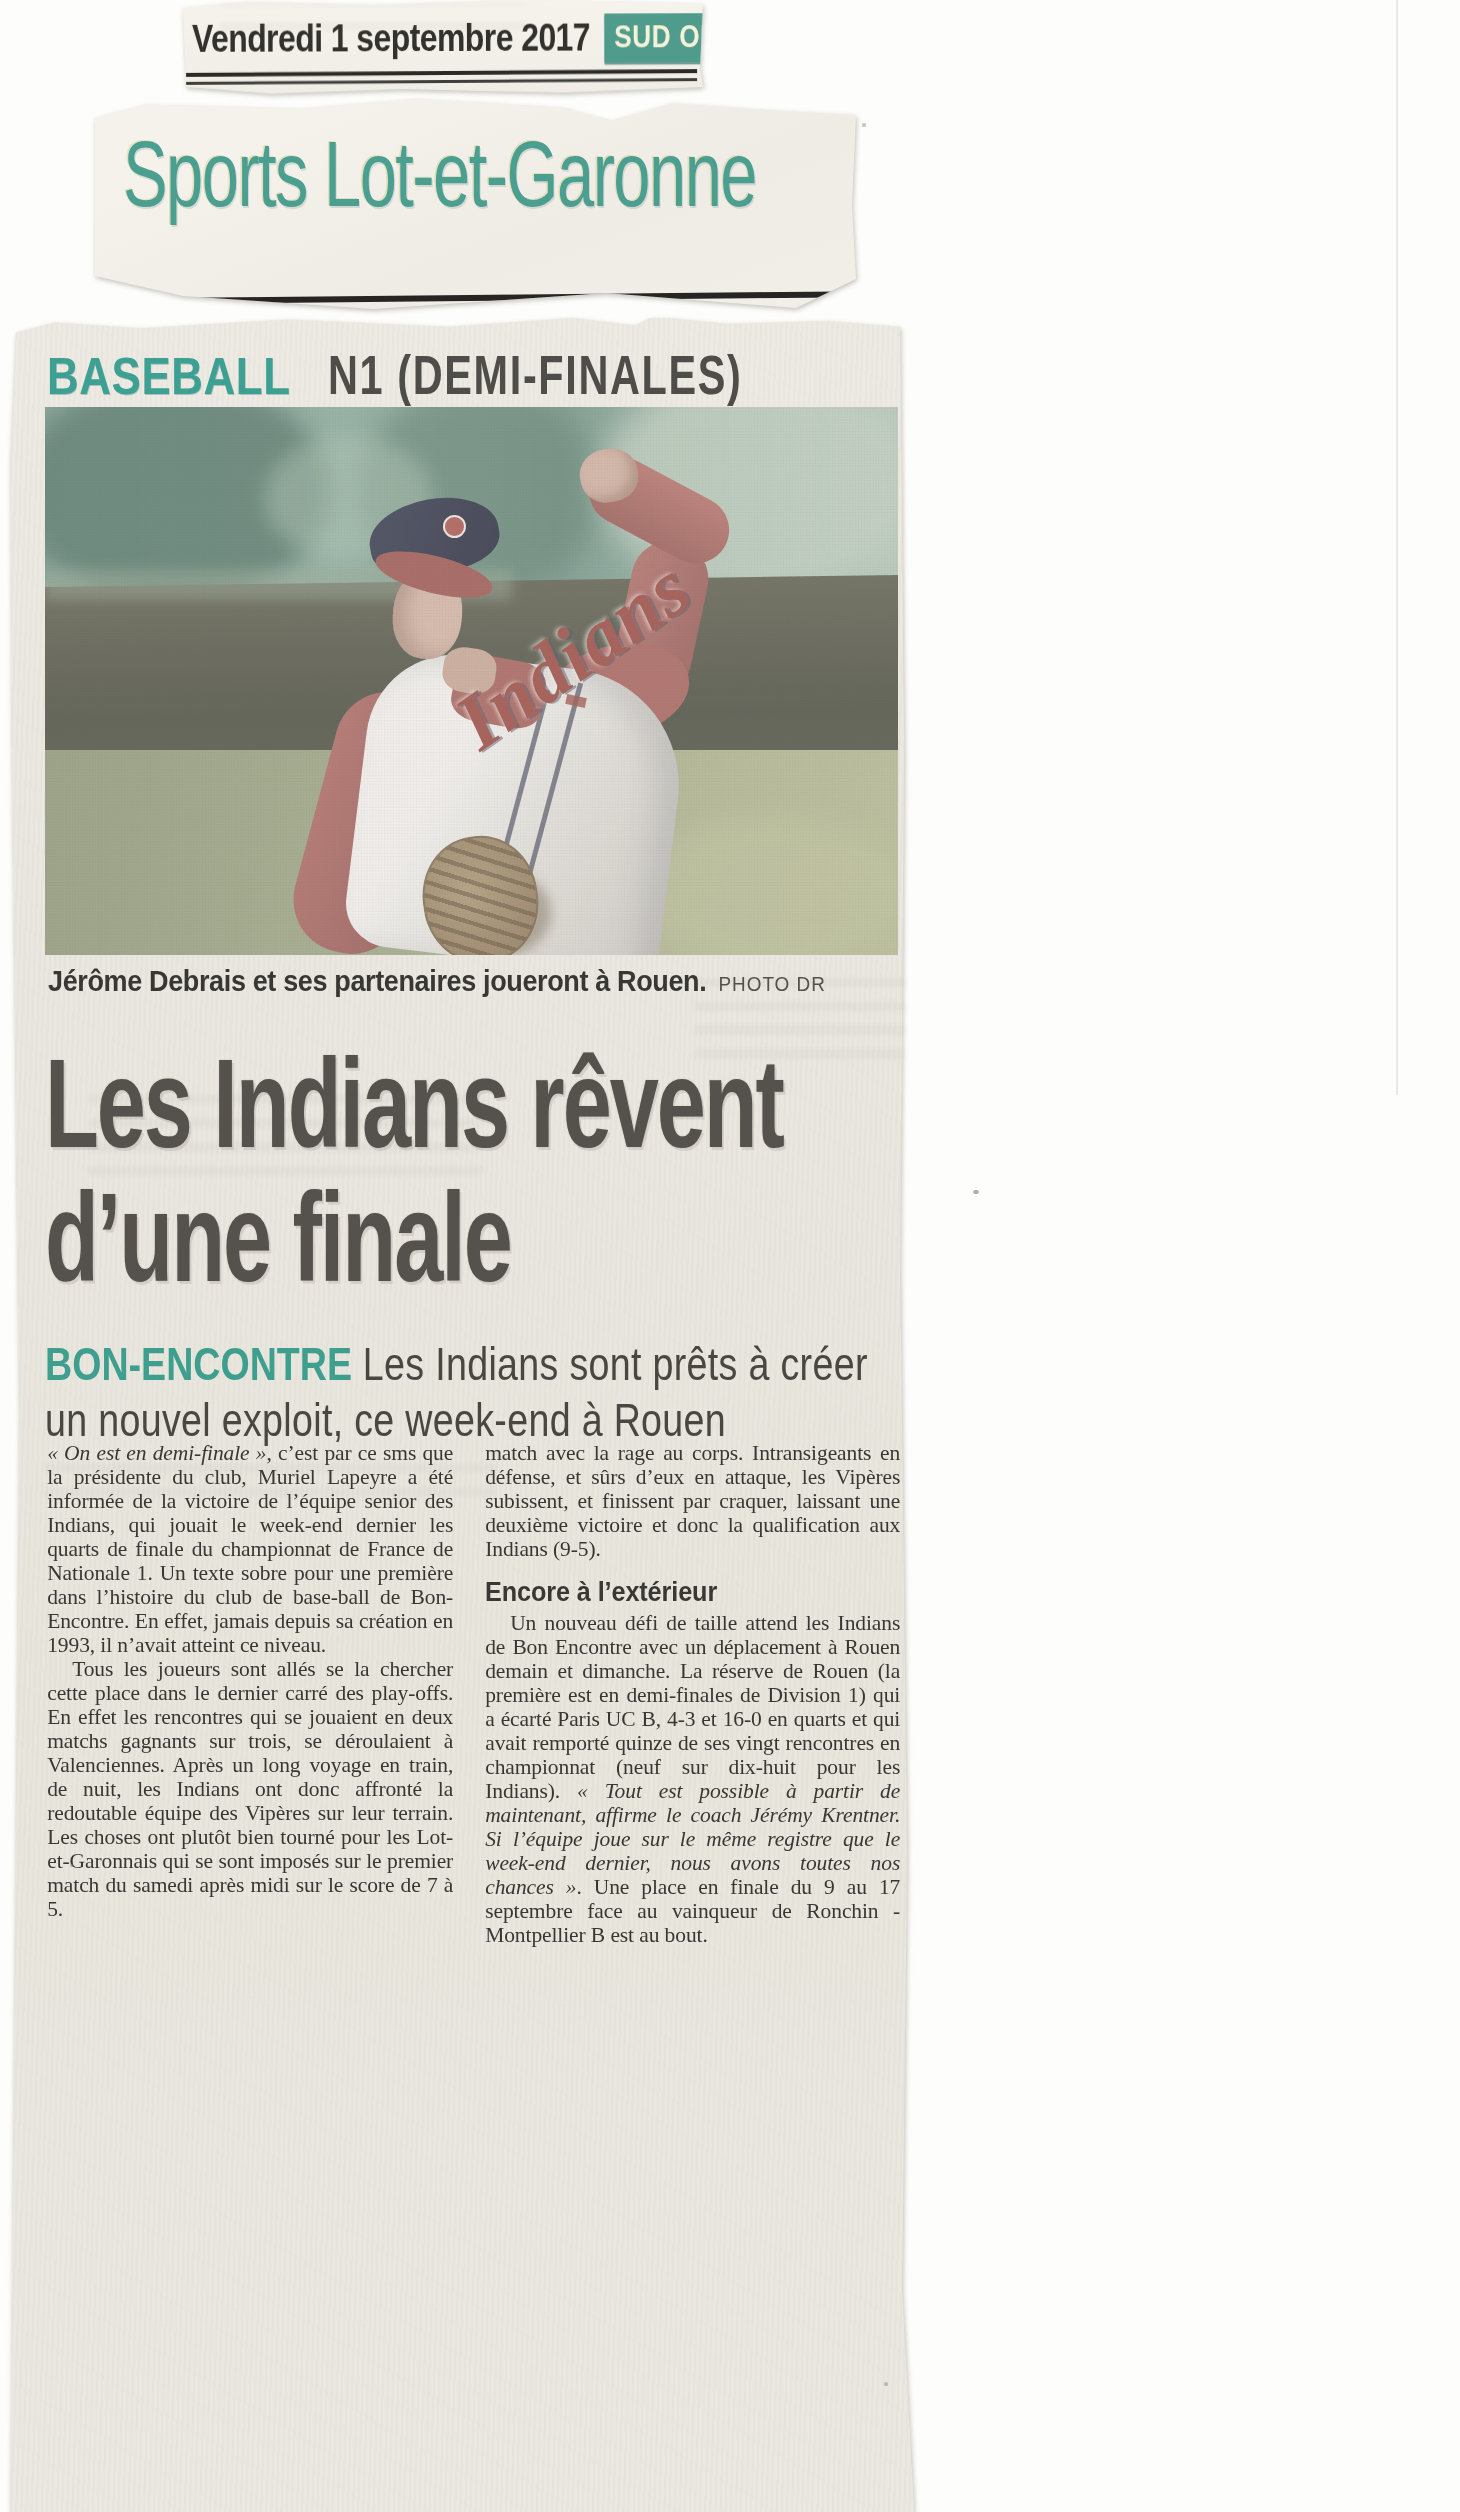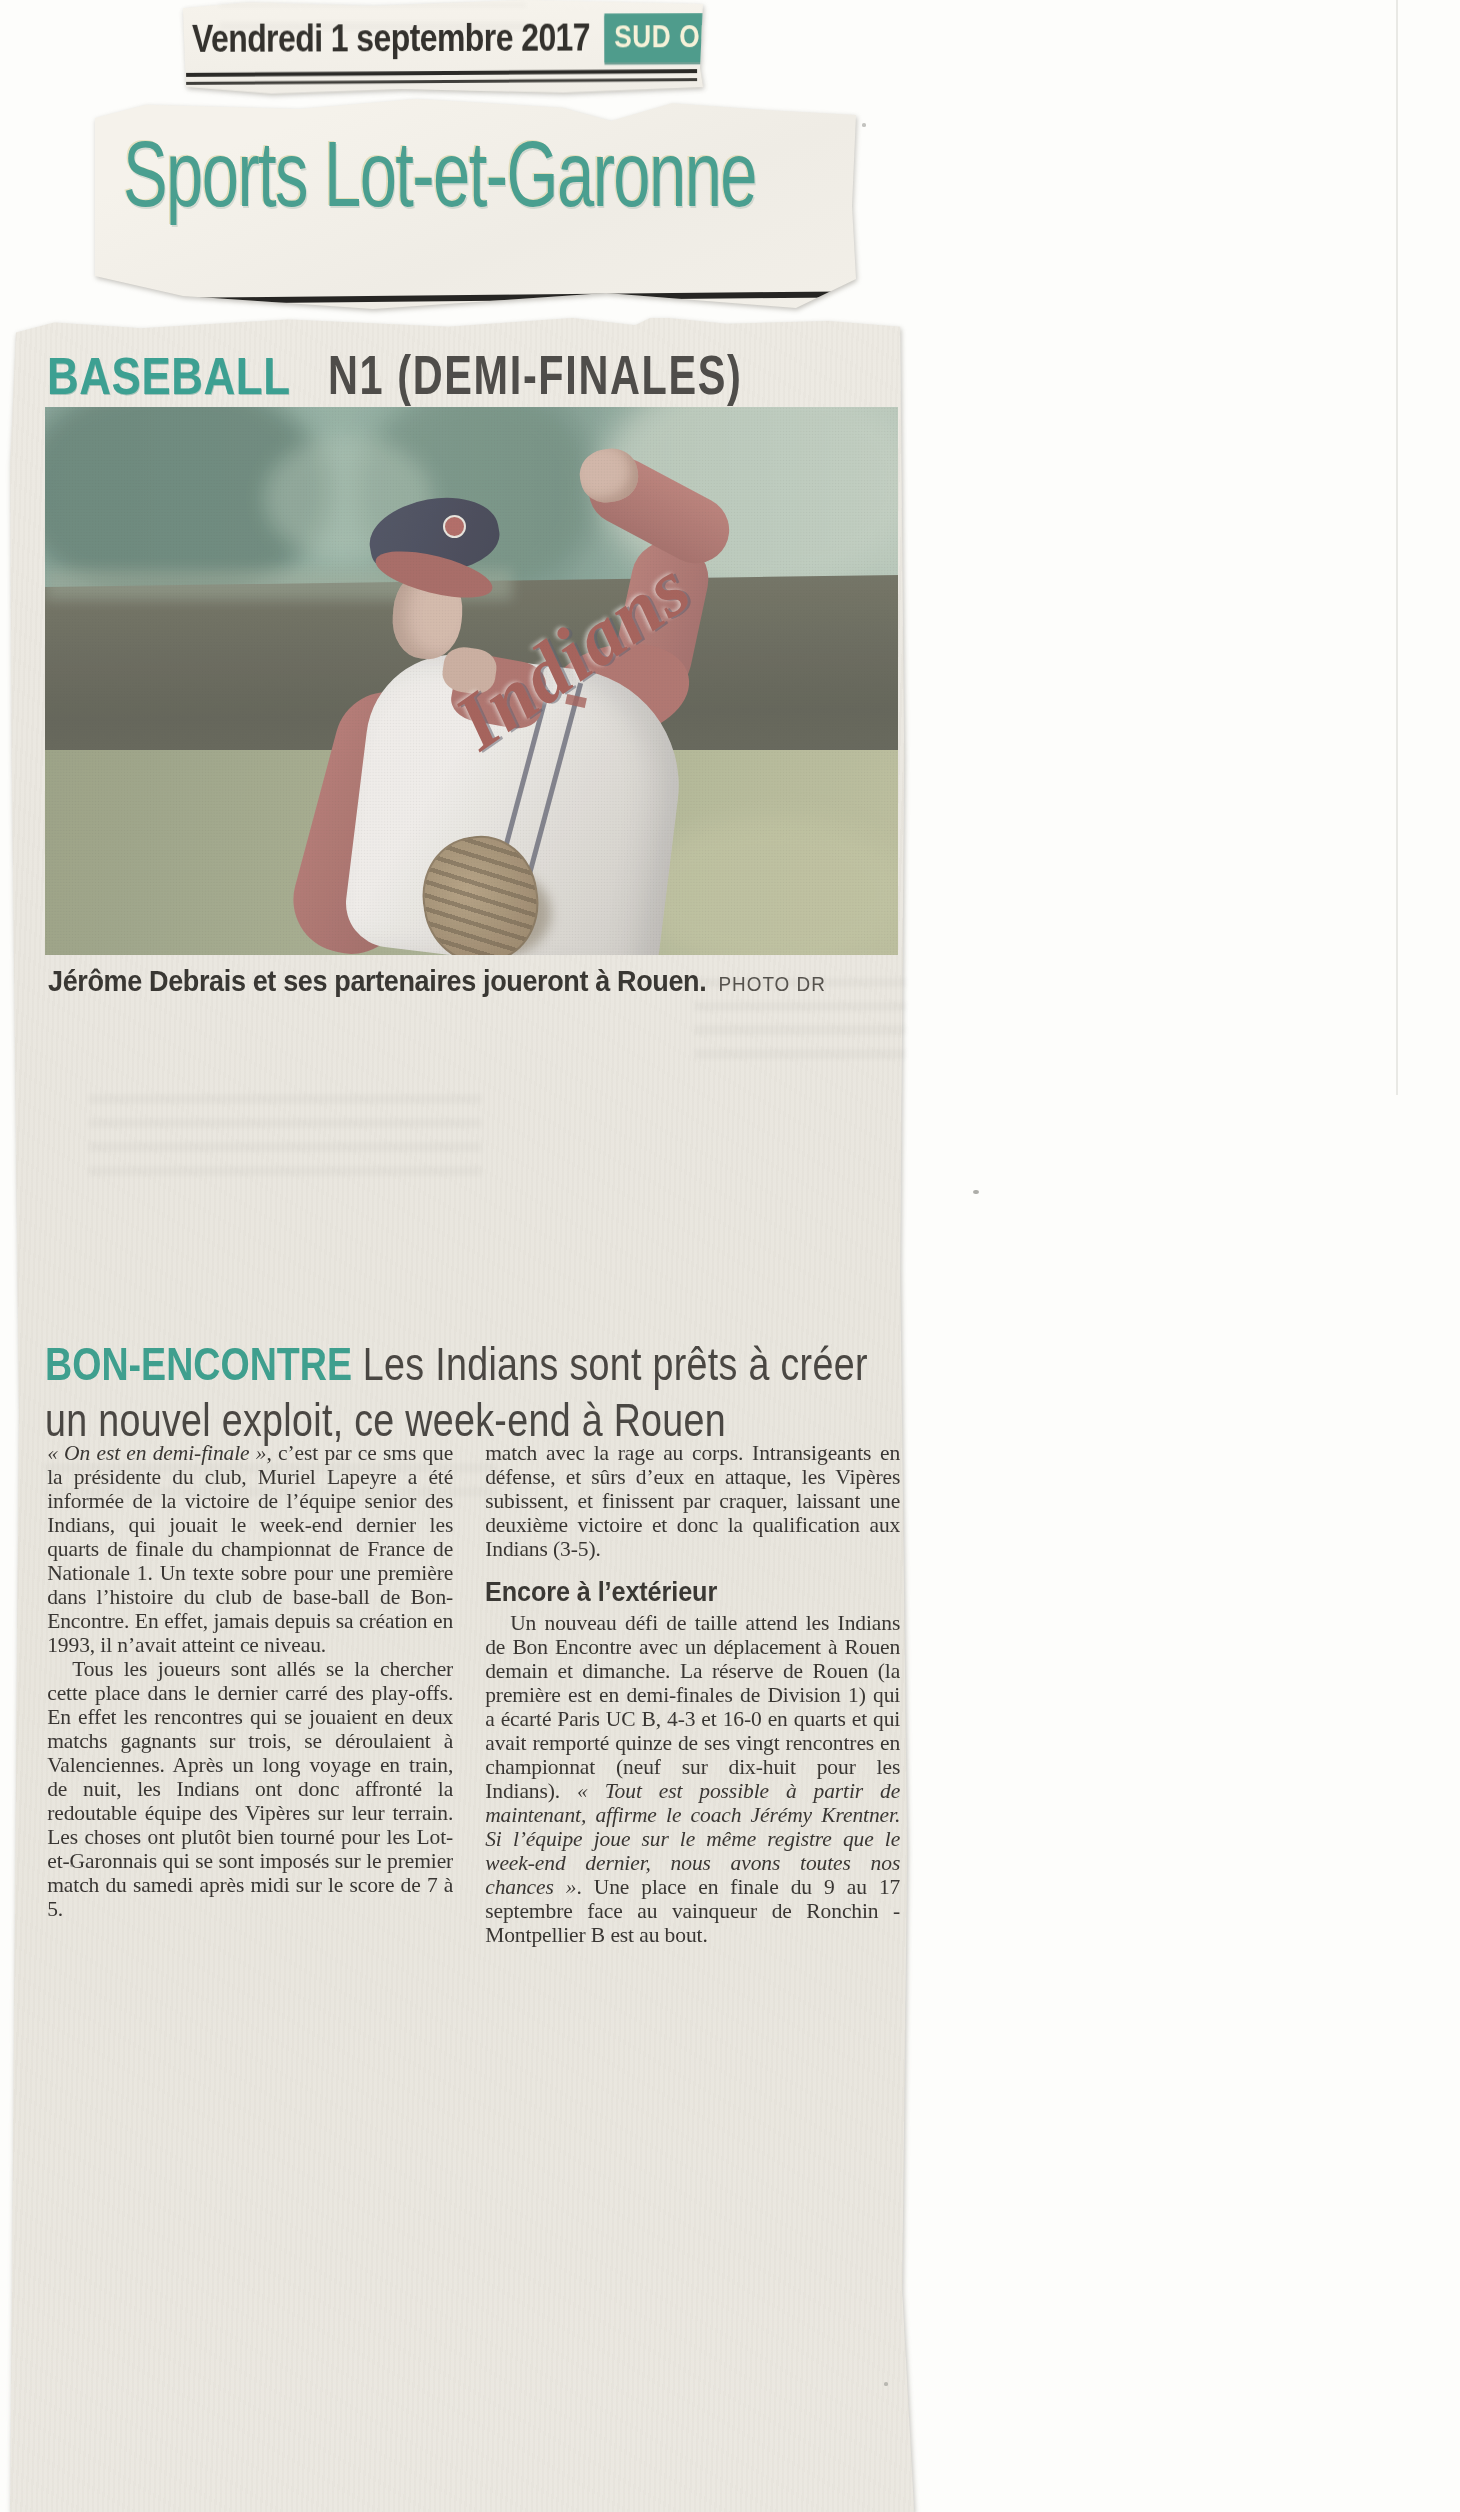--- a/index.html
+++ b/index.html
@@ -228,29 +228,33 @@
         </div>
         <div class="ph-halftone"></div>
         <div class="ph-wash"></div>
       </div>
 
       <div class="caption">
         <span class="caption-main">Jérôme Debrais et ses partenaires joueront à Rouen.</span>
         <span class="caption-credit">PHOTO DR</span>
       </div>
 
+      <div class="headline">
+        <div>Les Indians rêvent</div>
+        <div>d’une finale</div>
+      </div>
 
       <div class="standfirst"><span class="loc">BON-ENCONTRE</span><span> Les Indians sont prêts à créer un nouvel exploit, ce week-end à Rouen</span></div>
 
       <div class="col col-1" lang="fr">
           <p><em>« On est en demi-finale »</em><span>, c’est par ce sms que la présidente du club, Muriel Lapeyre a été informée de la victoire de l’équipe senior des Indians, qui jouait le week-end dernier les quarts de finale du championnat de France de Nationale 1. Un texte sobre pour une première dans l’histoire du club de base-ball de Bon-Encontre. En effet, jamais depuis sa création en 1993, il n’avait atteint ce niveau.</span></p>
           <p class="indent"><span>Tous les joueurs sont allés se la chercher cette place dans le dernier carré des play-offs. En effet les rencontres qui se jouaient en deux matchs gagnants sur trois, se déroulaient à Valenciennes. Après un long voyage en train, de nuit, les Indians ont donc affronté la redoutable équipe des Vipères sur leur terrain. Les choses ont plutôt bien tourné pour les Lot-et-Garonnais qui se sont imposés sur le premier match du samedi après midi sur le score de 7 à 5.</span></p>
         </div>
       <div class="col col-2" lang="fr">
-          <p><span>match avec la rage au corps. Intransigeants en défense, et sûrs d’eux en attaque, les Vipères subissent, et finissent par craquer, laissant une deuxième victoire et donc la qualification aux Indians (3-5).</span></p>
+          <p><span>match avec la rage au corps. Intransigeants en défense, et sûrs d’eux en attaque, les Vipères subissent, et finissent par craquer, laissant une deuxième victoire et donc la qualification aux Indians (9-5).</span></p>
           <div class="crosshead">Encore à l’extérieur</div>
           <p class="indent"><span>Un nouveau défi de taille attend les Indians de Bon Encontre avec un déplacement à Rouen demain et dimanche. La réserve de Rouen (la première est en demi-finales de Division 1) qui a écarté Paris UC B, 4-3 et 16-0 en quarts et qui avait remporté quinze de ses vingt rencontres en championnat (neuf sur dix-huit pour les Indians). </span><em>« Tout est possible à partir de maintenant, affirme le coach Jérémy Krentner. Si l’équipe joue sur le même registre que le week-end dernier, nous avons toutes nos chances »</em><span>. Une place en finale du 9 au 17 septembre face au vainqueur de Ronchin - Montpellier B est au bout.</span></p>
         </div>
     </div>
   </div>
 
   <div class="ghost g1"></div>
   <div class="ghost g2"></div>
   <div class="ghost g3"></div>
   <div class="ghost g4"></div>

